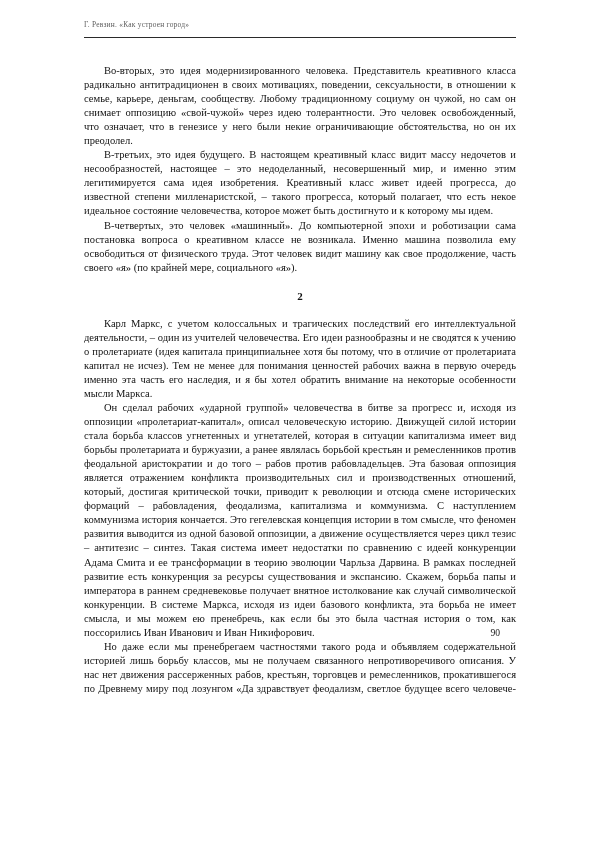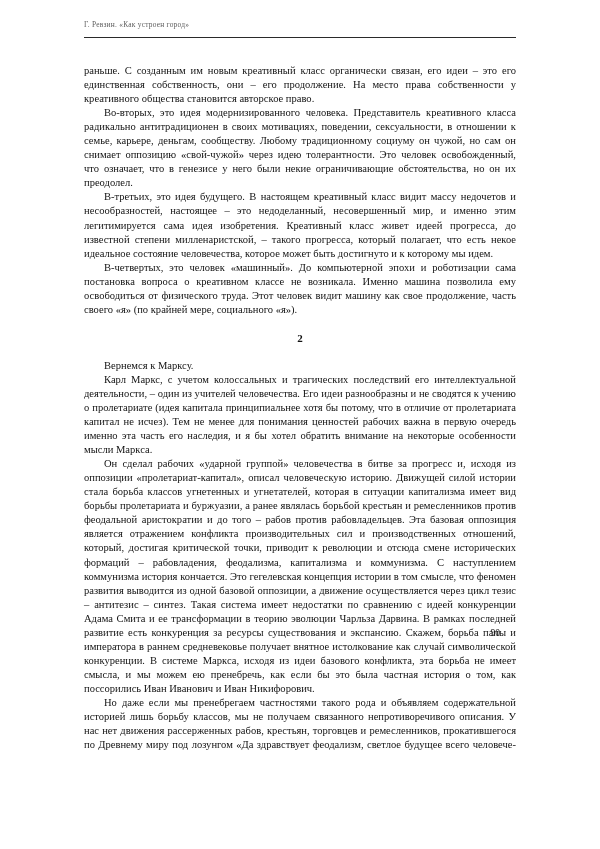--- a/index.html
+++ b/index.html
@@ -98,31 +98,29 @@
 
 <div class="page">
 
   <div class="runhead-zone">
     <div class="runhead">Г.  Ревзин.  «Как устроен город»</div>
     <div class="rule"></div>
   </div>
 
   <div class="textblock">
 
-    <p class="para noindent">раньше. С созданным им новым креативный класс органически связан, его идеи – это его единственная собственность, они – его продолжение. На место права собственности у креативного общества становится авторское право.</p>
 
     <p class="para">Во-вторых, это идея модернизированного человека. Представитель креативного класса радикально антитрадиционен в своих мотивациях, поведении, сексуальности, в отношении к семье, карьере, деньгам, сообществу. Любому традиционному социуму он чужой, но сам он снимает оппозицию «свой-чужой» через идею толерантности. Это человек освобожденный, что означает, что в генезисе у него были некие ограничивающие обстоятельства, но он их преодолел.</p>
 
     <p class="para">В-третьих, это идея будущего. В настоящем креативный класс видит массу недочетов и несообразностей, настоящее – это недоделанный, несовершенный мир, и именно этим легитимируется сама идея изобретения. Креативный класс живет идеей прогресса, до известной степени милленаристской, – такого прогресса, который полагает, что есть некое идеальное состояние человечества, которое может быть достигнуто и к которому мы идем.</p>
 
     <p class="para">В-четвертых, это человек «машинный». До компьютерной эпохи и роботизации сама постановка вопроса о креативном классе не возникала. Именно машина позволила ему освободиться от физического труда. Этот человек видит машину как свое продолжение, часть своего «я» (по крайней мере, социального «я»).</p>
 
     <p class="section-num">2</p>
 
-    <p class="para">Вернемся к Марксу.</p>
 
     <p class="para">Карл Маркс, с учетом колоссальных и трагических последствий его интеллектуальной деятельности, – один из учителей человечества. Его идеи разнообразны и не сводятся к учению о пролетариате (идея капитала принципиальнее хотя бы потому, что в отличие от пролетариата капитал не исчез). Тем не менее для понимания ценностей рабочих важна в первую очередь именно эта часть его наследия, и я бы хотел обратить внимание на некоторые особенности мысли Маркса.</p>
 
     <p class="para">Он сделал рабочих «ударной группой» человечества в битве за прогресс и, исходя из оппозиции «пролетариат-капитал», описал человеческую историю. Движущей силой истории стала борьба классов угнетенных и угнетателей, которая в ситуации капитализма имеет вид борьбы пролетариата и буржуазии, а ранее являлась борьбой крестьян и ремесленников против феодальной аристократии и до того – рабов против рабовладельцев. Эта базовая оппозиция является отражением конфликта производительных сил и производственных отношений, который, достигая критической точки, приводит к революции и отсюда смене исторических формаций – рабовладения, феодализма, капитализма и коммунизма. С наступлением коммунизма история кончается. Это гегелевская концепция истории в том смысле, что феномен развития выводится из одной базовой оппозиции, а движение осуществляется через цикл тезис – антитезис – синтез. Такая система имеет недостатки по сравнению с идеей конкуренции Адама Смита и ее трансформации в теорию эволюции Чарльза Дарвина. В рамках последней развитие есть конкуренция за ресурсы существования и экспансию. Скажем, борьба папы и императора в раннем средневековье получает внятное истолкование как случай символической конкуренции. В системе Маркса, исходя из идеи базового конфликта, эта борьба не имеет смысла, и мы можем ею пренебречь, как если бы это была частная история о том, как поссорились Иван Иванович и Иван Никифорович.</p>
 
     <p class="para force-just">Но даже если мы пренебрегаем частностями такого рода и объявляем содержательной историей лишь борьбу классов, мы не получаем связанного непротиворечивого описания. У нас нет движения рассерженных рабов, крестьян, торговцев и ремесленников, прокатившегося по Древнему миру под лозунгом «Да здравствует феодализм, светлое будущее всего человече-</p>
 
   </div>
 
   <div class="folio">90</div>

